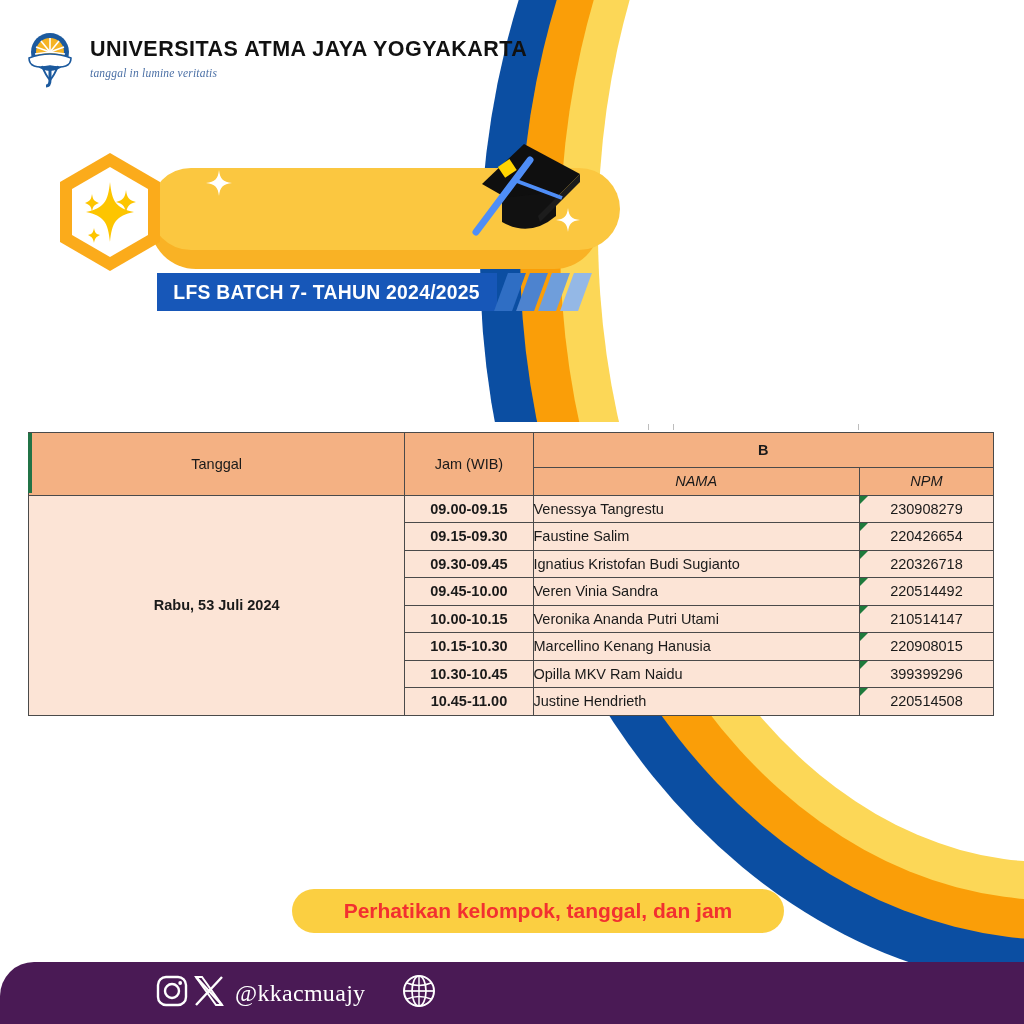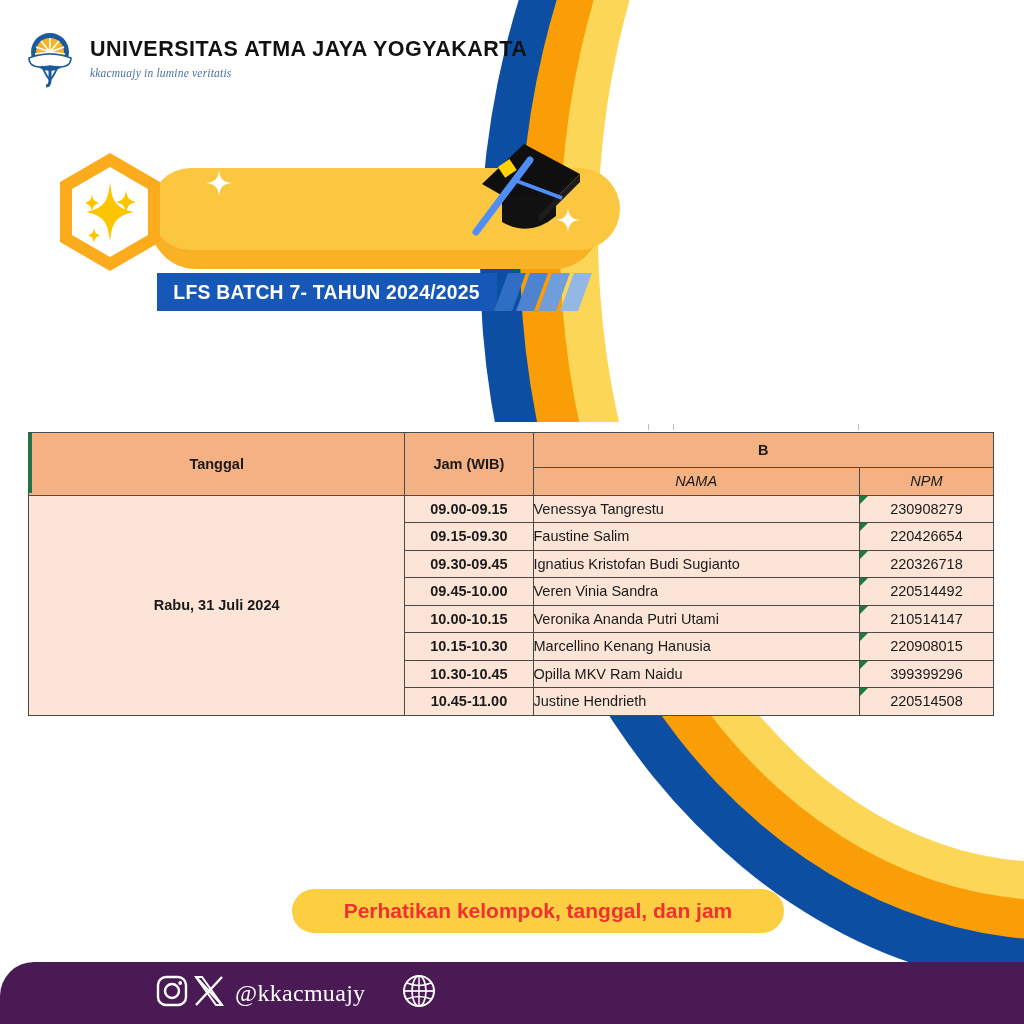--- a/index.html
+++ b/index.html
@@ -88,21 +88,21 @@
     background:#fff;overflow:hidden;
   }
   .ghost-tick{position:absolute;top:2px;width:1px;height:6px;background:#bdbdbd;}
   table.grid{border-collapse:collapse;width:966px;table-layout:fixed;}
   table.grid td{
     border:1px solid #4a4a4a;
     font-size:14.5px;color:#1a1a1a;padding:0;
     background:#fce4d6;
     height:26.5px;
   }
-  .hdr{background:#f4b183 !important;font-weight:bold;text-align:center;}
+  .hdr{background:#f4b183 !important;font-weight:normal;text-align:center;}
   .hdr-b{font-size:24px;font-weight:bold;}
   .hdr-sub{font-style:italic;font-weight:normal;font-size:15px;background:#f4b183 !important;}
   .col-tanggal{width:376px;}
   .col-jam{width:128px;}
   .col-nama{width:326px;}
   .col-npm{width:134px;}
   .cell-date{text-align:center;font-weight:bold;font-size:16px;}
   .cell-jam{text-align:center;font-weight:bold;font-size:14.5px;}
   .cell-nama{text-align:left;padding-left:5px;font-size:15px;}
   .cell-npm{text-align:center;font-size:15px;position:relative;}
@@ -161,21 +161,21 @@
           <line x1="28" y1="22" x2="13" y2="24"></line>
           <line x1="28" y1="22" x2="43" y2="24"></line>
         </g>
         <path d="M7 28 Q28 20 49 28 Q49 40 28 36 Q7 40 7 28 Z" fill="#ffffff" stroke="#1c5a9e" stroke-width="1.6"></path>
         <path d="M28 36 L28 50 Q28 56 24 56" fill="none" stroke="#1c5a9e" stroke-width="3"></path>
         <path d="M20 36 Q24 46 28 50 Q32 46 36 36" fill="none" stroke="#1c5a9e" stroke-width="2"></path>
       </svg>
     </div>
     <div class="logo-text">
       <div class="uni-name">UNIVERSITAS ATMA JAYA YOGYAKARTA</div>
-      <div class="uni-motto">kkacmuajy in lumine veritatis</div>
+      <div class="uni-motto">tanggal in lumine veritatis</div>
     </div>
   </div>
 
   <div class="title-wrap">
     <div class="pill-shadow"></div>
     <div class="pill"></div>
 
     <div class="hexbadge">
       <svg width="112" height="124" viewBox="0 0 112 124">
         <polygon points="56,3 106,32 106,92 56,121 6,92 6,32" fill="#fbab1b"></polygon>
@@ -238,21 +238,21 @@
           <td class="hdr" rowspan="2" style="height:56px;">Tanggal</td>
           <td class="hdr" rowspan="2">Jam (WIB)</td>
           <td class="hdr hdr-b" colspan="2" style="height:34px;">B</td>
         </tr>
         <tr>
           <td class="hdr hdr-sub">NAMA</td>
           <td class="hdr hdr-sub">NPM</td>
         </tr>
 
         <tr>
-          <td class="cell-date" rowspan="8">Rabu, 31 Juli 2024</td>
+          <td class="cell-date" rowspan="8">Rabu, 53 Juli 2024</td>
           <td class="cell-jam">09.00-09.15</td>
           <td class="cell-nama">Venessya Tangrestu</td>
           <td class="cell-npm"><span class="flag"></span><span>230908279</span></td>
         </tr>
         <tr>
           <td class="cell-jam">09.15-09.30</td>
           <td class="cell-nama">Faustine Salim</td>
           <td class="cell-npm"><span class="flag"></span><span>220426654</span></td>
         </tr>
         <tr>

